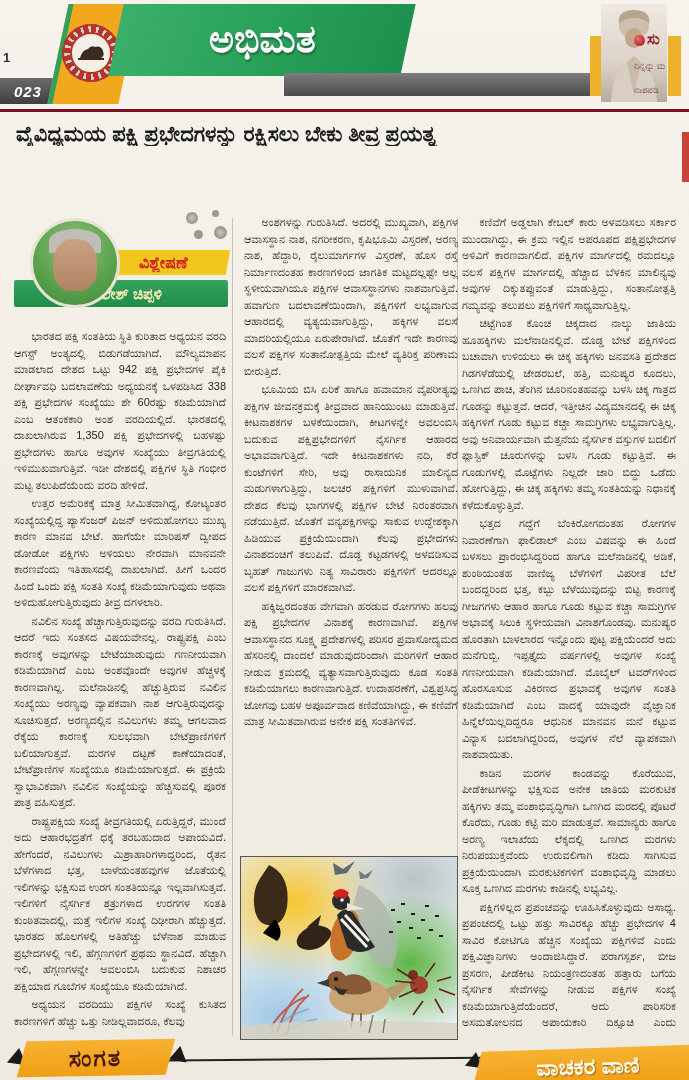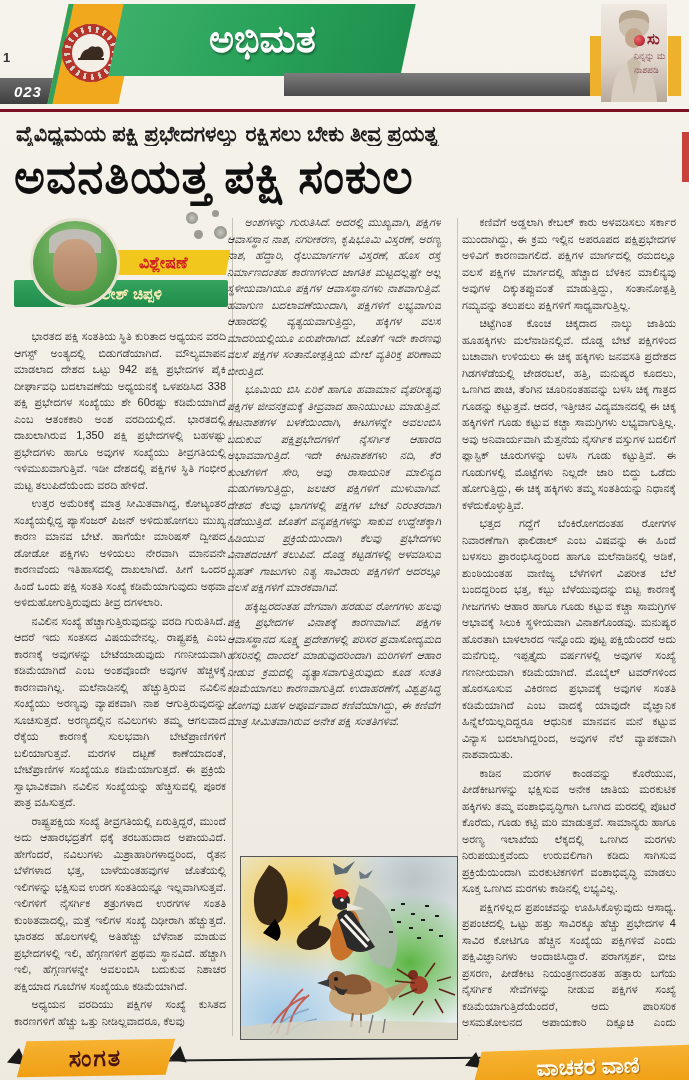--- a/index.html
+++ b/index.html
@@ -46,21 +46,21 @@
     position:absolute;left:284px;top:73px;width:342px;height:23px;
     background:linear-gradient(180deg,#7d7d7d,#4b4b4b);
   }
   .yellow-tab{position:absolute;width:13px;background:#eeb12c;}
   .viv-photo{
     position:absolute;left:601px;top:4px;width:66px;height:98px;overflow:hidden;
     background:linear-gradient(180deg,#efe9e2 0%,#ddd2c8 60%,#b8a99d 100%);
   }
   .quote-block{position:absolute;left:634px;top:30px;width:55px;overflow:hidden;}
   .quote-title{font-weight:bold;color:#8b1a2b;font-size:15px;white-space:nowrap;}
-  .quote-line{color:#7a3b46;font-size:9px;white-space:nowrap;margin-top:3px;}
+  .quote-line{color:#7a3b46;font-size:9px;white-space:nowrap;margin-top:13px;}
   .flower-dot{display:inline-block;width:11px;height:11px;border-radius:50%;background:radial-gradient(circle at 35% 35%,#e66,#a01525);vertical-align:middle;margin-right:2px;}
   .maroon-rule{position:absolute;left:0;top:109px;width:689px;height:3px;background:#7d1022;}
   
   .kicker{position:absolute;left:16px;top:122px;width:640px;font-size:21px;font-weight:bold;color:#1b1b1b;white-space:nowrap;overflow:hidden;}
   .red-tab{position:absolute;left:682px;top:132px;width:7px;height:50px;background:#c9423a;}
   .headline{
     position:absolute;left:14px;top:150px;width:668px;height:72px;
     font-size:47px;font-weight:900;color:#101010;letter-spacing:1px;
     white-space:nowrap;overflow:hidden;
     font-family:"Liberation Serif","DejaVu Serif",serif;
@@ -88,21 +88,21 @@
   .dots{position:absolute;left:168px;top:-12px;width:46px;height:36px;}
   .dots i{position:absolute;border-radius:50%;background:#9a9a92;}
   .dots i:nth-child(1){width:12px;height:12px;left:4px;top:2px;background:radial-gradient(#c8c8c0,#7d7d74);}
   .dots i:nth-child(2){width:7px;height:7px;left:30px;top:0;}
   .dots i:nth-child(3){width:9px;height:9px;left:12px;top:20px;}
   .dots i:nth-child(4){width:13px;height:13px;left:32px;top:16px;background:radial-gradient(#c8c8c0,#7d7d74);}
   
   .col{position:absolute;overflow:hidden;text-align:justify;font-size:11px;line-height:1.5;color:#262626;}
   .col p{margin:0 0 2px 0;text-indent:1.6em;}
   .col1{left:14px;top:328px;width:212px;height:710px;}
-  .col2{left:227px;top:214px;width:214px;height:636px;font-style:italic;}
+  .col2{left:244px;top:214px;width:214px;height:636px;}
   .col3{left:462px;top:214px;width:214px;height:822px;}
   .vline{position:absolute;top:218px;width:1px;height:818px;background:rgba(120,110,95,.35);}
   .vline.v1{left:232px;} .vline.v2{left:457px;}
   
   .illus{position:absolute;left:240px;top:856px;width:216px;height:182px;border:1px solid #555;background:#dfe8e2;}
   .illus svg{display:block;width:100%;height:100%;}
   
   .foot-line{position:absolute;left:52px;top:1058px;width:572px;height:2px;background:#222;transform:rotate(-.5deg);}
   .tri{position:absolute;width:0;height:0;}
   .tri.t1{left:8px;top:1048px;border-left:10px solid transparent;border-right:10px solid transparent;border-bottom:16px solid #1a1a1a;transform:rotate(8deg);}
@@ -150,23 +150,22 @@
       <path d="M26 58 l7 -6 l7 6 l-7 34 z" fill="#c9bda9"></path>
     </svg>
   </div>
   <div class="quote-block">
     <div class="quote-title"><span class="flower-dot"></span><span>ಸು</span></div>
     <div class="quote-line">ನಿನ್ನನ್ನು ಮ</div>
     <div class="quote-line">ನಾಶಪಡಿ</div>
   </div>
   <div class="maroon-rule"></div>
 
-  <div class="kicker">ವೈವಿಧ್ಯಮಯ ಪಕ್ಷಿ ಪ್ರಭೇದಗಳಲ್ನು ರಕ್ಷಿಸಲು ಬೇಕು ತೀವ್ರ ಪ್ರಯತ್ನ</div>
+  <div class="kicker">ವೈವಿಧ್ಯಮಯ ಪಕ್ಷಿ ಪ್ರಭೇದಗಳನ್ನು ರಕ್ಷಿಸಲು ಬೇಕು ತೀವ್ರ ಪ್ರಯತ್ನ</div>
   <div class="red-tab"></div>
-  <div class="headline">ಅವನತಿಯತ್ತ ಪಕ್ಷಿ ಸಂಕುಲ</div>
 
   <div class="byline">
     <div class="dots">
         <i></i>
         <i></i>
         <i></i>
         <i></i>
       </div>
     <div class="yellow-ribbon">
         <span>ವಿಶ್ಲೇಷಣೆ</span>

